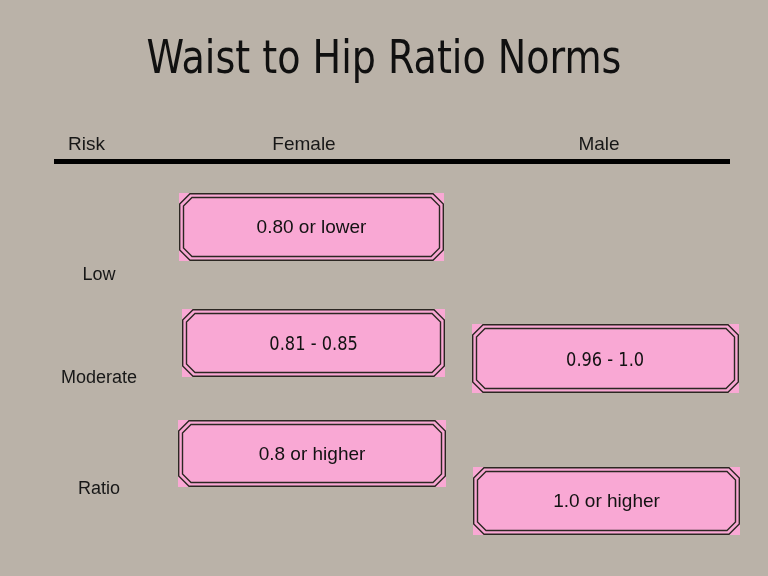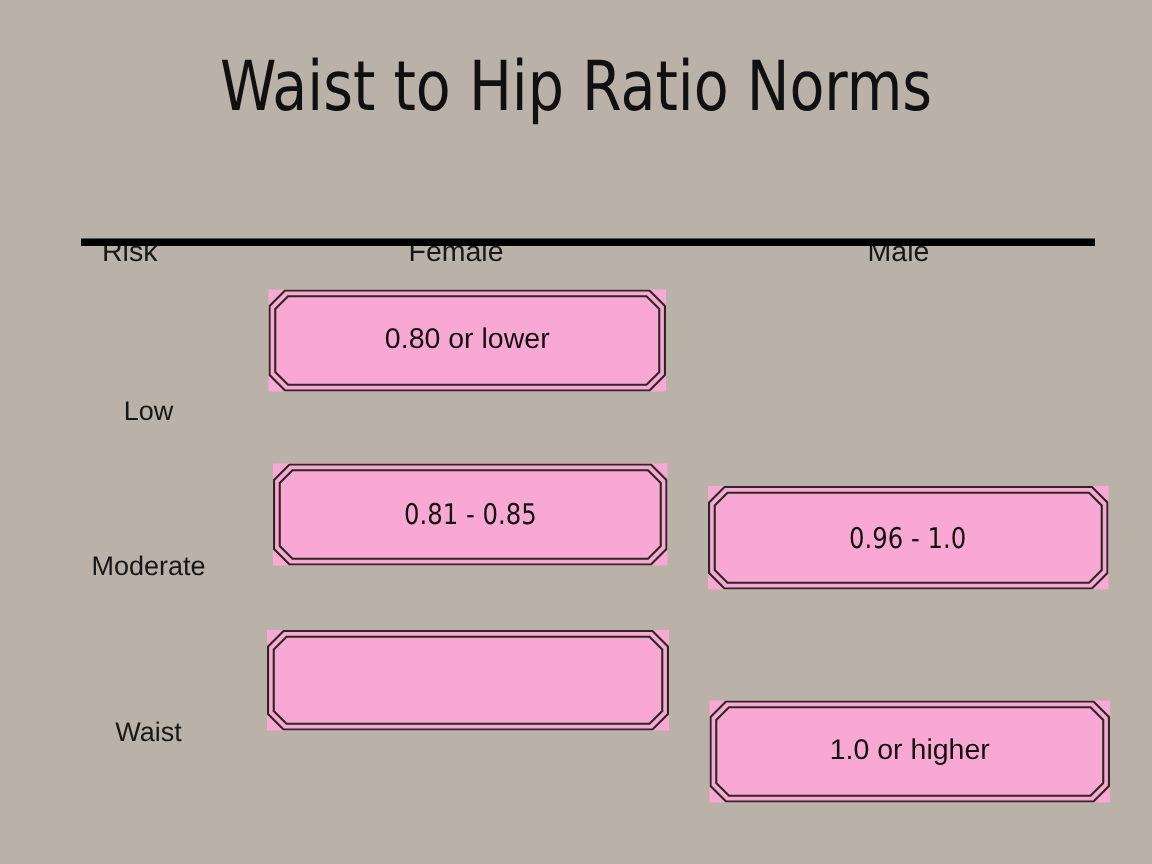--- a/index.html
+++ b/index.html
@@ -40,21 +40,20 @@
   }
 
   
   .col-head {
     position: absolute;
     font-size: 19px;
     font-weight: 400;
     color: #171717;
     line-height: 24px;
     white-space: nowrap;
-    margin-top: 25px;
   }
   .head-risk   { left: 68px;  top: 132px; }
   .head-female { left: 204px; top: 132px; width: 200px; text-align: center; }
   .head-male   { left: 499px; top: 132px; width: 200px; text-align: center; }
 
   .head-rule {
     position: absolute;
     left: 54px;
     top: 159px;
     width: 676px;
@@ -165,29 +164,30 @@
   <div class="vbox box-m2 condensed">
     <svg class="frame-outer" viewBox="0 0 267 69" preserveAspectRatio="none">
       <polygon points="0.7,11 11,0.7 256,0.7 266.3,11 266.3,58 256,68.3 11,68.3 0.7,58" vector-effect="non-scaling-stroke"></polygon>
     </svg>
     <svg class="frame-inner" viewBox="0 0 267 69" preserveAspectRatio="none">
       <polygon points="4.5,13 13,4.5 254,4.5 262.5,13 262.5,56 254,64.5 13,64.5 4.5,56" vector-effect="non-scaling-stroke"></polygon>
     </svg>
     <span class="vtext">0.96 - 1.0</span>
   </div>
 
-  <div class="row-label label-high">Waist</div>
+  <div class="row-label label-high">Ratio</div>
 
   <div class="vbox box-f3">
     <svg class="frame-outer" viewBox="0 0 268 67" preserveAspectRatio="none">
       <polygon points="0.7,11 11,0.7 257,0.7 267.3,11 267.3,56 257,66.3 11,66.3 0.7,56" vector-effect="non-scaling-stroke"></polygon>
     </svg>
     <svg class="frame-inner" viewBox="0 0 268 67" preserveAspectRatio="none">
       <polygon points="4.5,13 13,4.5 255,4.5 263.5,13 263.5,54 255,62.5 13,62.5 4.5,54" vector-effect="non-scaling-stroke"></polygon>
     </svg>
+    <span class="vtext">0.8 or higher</span>
   </div>
 
   <div class="vbox box-m3">
     <svg class="frame-outer" viewBox="0 0 267 68" preserveAspectRatio="none">
       <polygon points="0.7,11 11,0.7 256,0.7 266.3,11 266.3,57 256,67.3 11,67.3 0.7,57" vector-effect="non-scaling-stroke"></polygon>
     </svg>
     <svg class="frame-inner" viewBox="0 0 267 68" preserveAspectRatio="none">
       <polygon points="4.5,13 13,4.5 254,4.5 262.5,13 262.5,55 254,63.5 13,63.5 4.5,55" vector-effect="non-scaling-stroke"></polygon>
     </svg>
     <span class="vtext">1.0 or higher</span>

